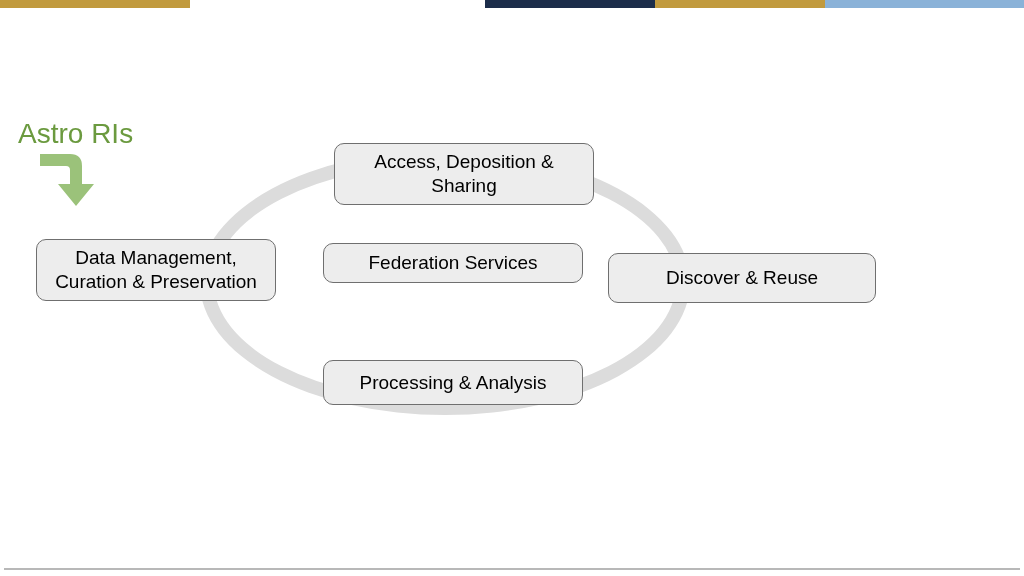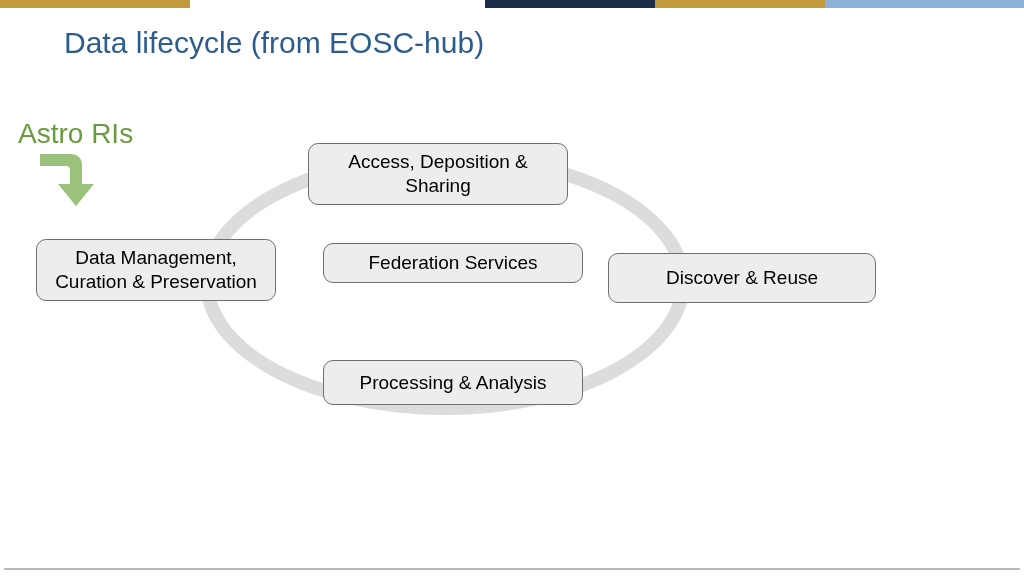--- a/index.html
+++ b/index.html
@@ -21,42 +21,41 @@
 
   .diagram { position: absolute; left: 0; top: 0; width: 1024px; height: 576px; }
 
   .ellipse { position: absolute; left: 200px; top: 150px; width: 490px; height: 265px;
              border: 14px solid #dcdcdc; border-radius: 50%; }
 
   .box { position: absolute; background: #ededed; border: 1px solid #6f6f6f; border-radius: 10px;
          display: flex; align-items: center; justify-content: center; text-align: center;
          font-size: 19px; color: #000; padding: 6px 10px; line-height: 1.25; }
 
-  .box-top    { left: 308px; top: 143px; width: 260px; height: 62px; }
+  .box-top    { left: 334px; top: 143px; width: 260px; height: 62px; }
   .box-center { left: 323px; top: 243px; width: 260px; height: 40px; }
   .box-bottom { left: 323px; top: 360px; width: 260px; height: 45px; }
   .box-left   { left: 36px;  top: 239px; width: 240px; height: 62px; }
   .box-right  { left: 608px; top: 253px; width: 268px; height: 50px; }
 
   .footer-line { position: absolute; left: 4px; right: 4px; bottom: 6px; height: 0;
                  border-top: 2px solid #b8b8b8; }
 </style>
 </head>
 <body>
 
 <div class="slide">
 
   <div class="topbar">
     <div class="seg seg-gold-1"></div>
     <div class="seg seg-navy"></div>
     <div class="seg seg-gold-2"></div>
     <div class="seg seg-blue"></div>
   </div>
 
-  <div class="title">Data lifecycle (from EOSC-hub)</div>
 
   <div class="subtitle">Astro RIs</div>
 
   <div class="arrow-wrap">
     <svg width="70" height="70" viewBox="0 0 70 70">
       <path d="M 8 8 L 38 8 Q 50 8 50 20 L 50 38 L 62 38 L 44 60 L 26 38 L 38 38 L 38 24 Q 38 20 34 20 L 8 20 Z" fill="#9bc27a"></path>
     </svg>
   </div>
 
   <div class="diagram">

